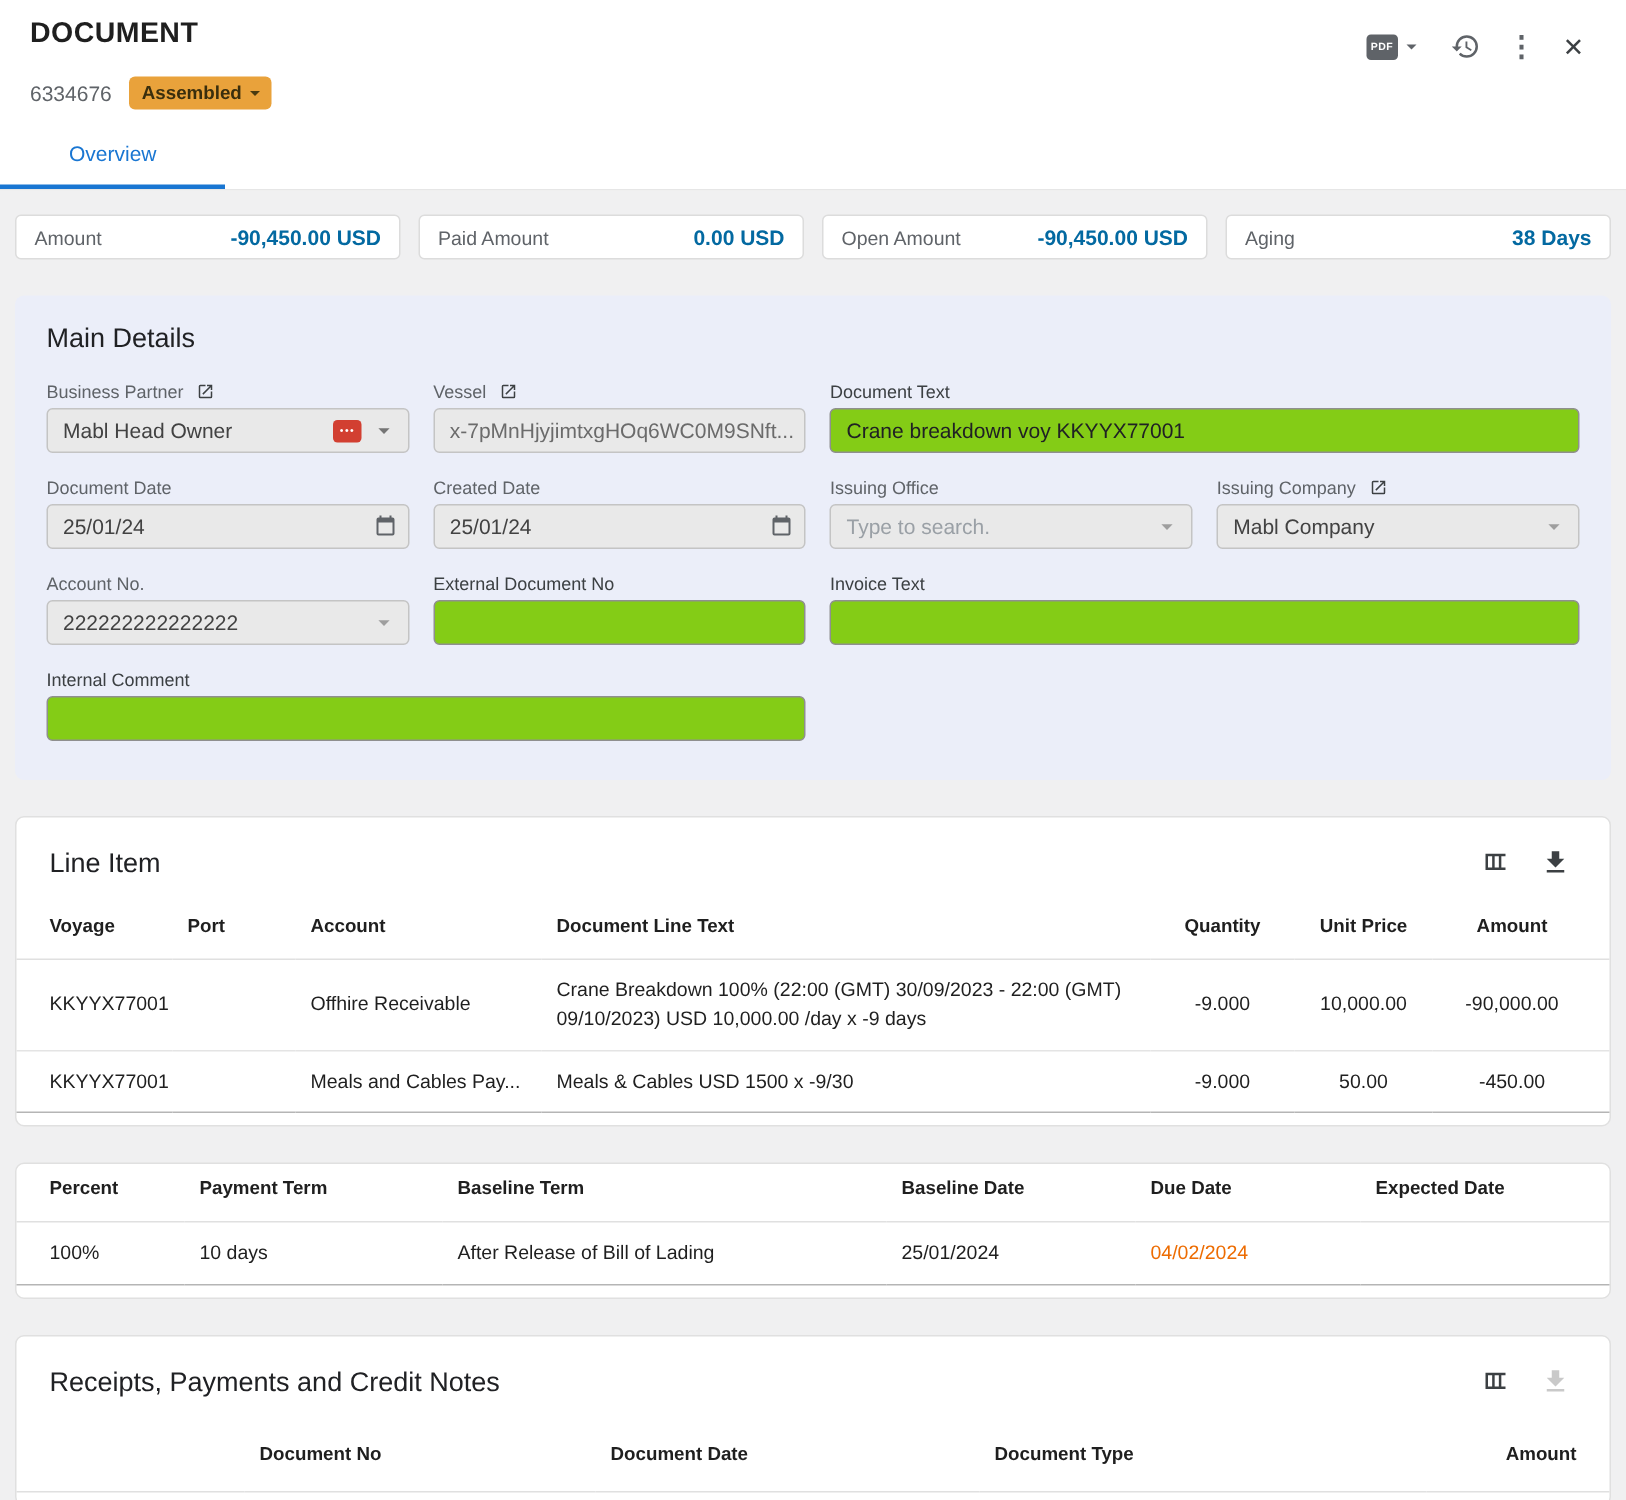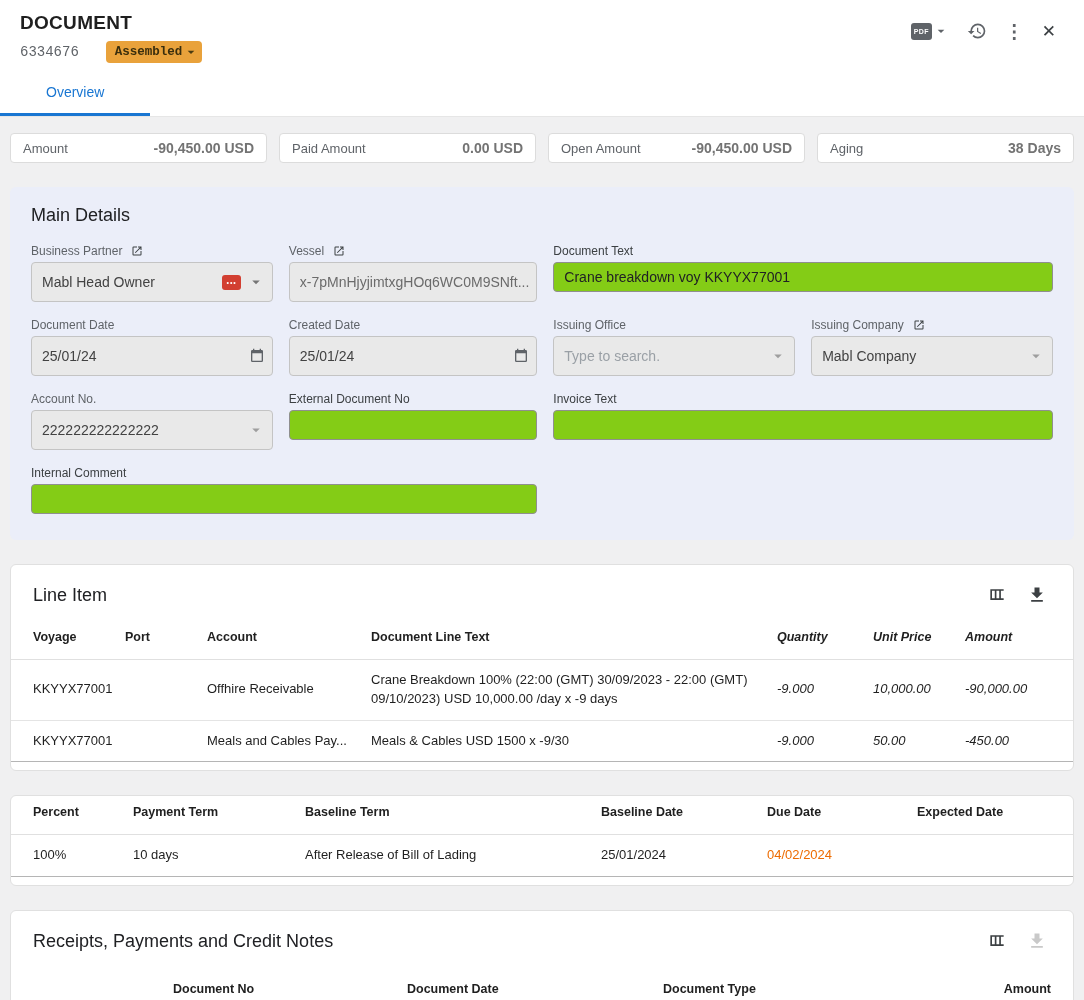--- a/index.html
+++ b/index.html
@@ -8,21 +8,21 @@
     font-family: "Liberation Sans", sans-serif;
     color: #202124;
     width: 1084px;
   }
   .page { width: 1084px; }
 
   
   .hdr { background: #fff; border-bottom: 1px solid #e6e6e6; }
   .hdr-row { display: flex; justify-content: space-between; align-items: flex-start; padding: 12px 24px 0 20px; }
   .title { font-size: 19px; font-weight: 700; letter-spacing: 0.3px; color: #1f1f1f; }
-  .doc-line { display: flex; align-items: center; gap: 27px; margin-top: 7px; font-family: Liberation Mono, monospace; }
+  .doc-line { display: flex; align-items: center; gap: 11px; margin-top: 17px; }
   .doc-no { font-size: 14px; color: #5f6368; }
   .badge {
     display: inline-flex; align-items: center; gap: 1px;
     background: #e9a23b; border: none; border-radius: 4px;
     padding: 3px 3px 3px 9px; font-family: inherit;
     font-size: 12.5px; font-weight: 700; color: #3a2e0d; cursor: pointer;
   }
   .hdr-actions { display: flex; align-items: center; gap: 10px; padding-top: 5px; }
   .icon-btn { background: none; border: none; cursor: pointer; display: inline-flex; align-items: center; gap: 1px; padding: 4px; font-family: inherit; }
   .pdf-box { background: #5f6368; color: #fff; font-size: 7px; font-weight: 700; border-radius: 3px; padding: 5px 3px; letter-spacing: 0.3px; line-height: 1; }
@@ -31,52 +31,52 @@
   .tabs { display: flex; margin-top: 8px; }
   .tab { padding: 13px 46px; text-align: center; font-size: 14px; color: #5f6368; cursor: pointer; border-bottom: 3px solid transparent; }
   .tab.active { color: #1976d2; border-bottom-color: #1976d2; font-weight: 500; }
 
   main { padding: 16px 10px 10px; }
 
   
   .summary-row { display: flex; gap: 12px; margin-bottom: 24px; }
   .sum-card { flex: 1; background: #fff; border: 1px solid #dcdcdc; border-radius: 4px; height: 30px; display: flex; align-items: center; justify-content: space-between; padding: 0 12px; }
   .sum-label { font-size: 13px; color: #5f6368; }
-  .sum-value { font-size: 14px; font-weight: 700; color: #737373; }
+  .sum-value { font-size: 14px; font-weight: 700; color: #0369a1; }
 
   
   .details-card { background: #ebeef9; border-radius: 6px; padding: 18px 21px 26px; margin-bottom: 24px; }
   .details-card h2 { font-size: 18px; font-weight: 400; color: #202124; margin-bottom: 18px; }
   .fields-grid { display: grid; grid-template-columns: repeat(4, 1fr); column-gap: 16px; row-gap: 16px; }
   .f-label { display: flex; align-items: center; gap: 9px; font-size: 12px; color: #5f6368; margin-bottom: 4px; }
   .f-label .dark { color: #3c4043; }
   .span2-right { grid-column: 3 / 5; }
   .span2-left { grid-column: 1 / 3; }
-  .fld { height: 40px; display: flex; align-items: center; gap: 6px; padding: 0 7px 0 10px; border-radius: 4px; font-size: 14px; }
+  .fld { height: 30px; display: flex; align-items: center; gap: 6px; padding: 0 7px 0 10px; border-radius: 4px; font-size: 14px; }
   .fld.disabled { background: #e9e9e9; border: 1px solid #c4c4c4; color: #424242; }
   .fld-text { flex: 1; white-space: nowrap; overflow: hidden; }
   .fld-text.placeholder { color: #9aa0a6; }
   .fld-input { height: 30px; width: 100%; border: 1px solid #8f8f8f; border-radius: 4px; background: #84cc16; padding: 0 10px; font-size: 14px; font-family: inherit; color: #202124; display: block; }
   .red-badge { background: #d23f31; color: #fff; border-radius: 3px; font-size: 7px; letter-spacing: 1px; padding: 4px 4px; line-height: 1; cursor: pointer; white-space: nowrap; }
 
   
   .card { background: #fff; border: 1px solid #e0e0e0; border-radius: 6px; margin-bottom: 24px; padding-bottom: 8px; }
   .card-head { display: flex; justify-content: space-between; align-items: center; padding: 16px 22px 12px; }
   .card-head h2 { font-size: 18px; font-weight: 400; color: #202124; }
   .card-actions { display: flex; gap: 12px; }
   .icon-btn.disabled { cursor: default; }
   .icon-btn.disabled svg path { fill: #c9c9c9; }
 
   .tbl { width: 100%; border-collapse: collapse; table-layout: fixed; }
   .tbl th { text-align: left; font-size: 12.5px; font-weight: 700; color: #1f1f1f; padding: 8px 10px 13px; vertical-align: bottom; border-bottom: 1px solid #e0e0e0; line-height: 1.35; }
   .tbl td { font-size: 13px; color: #1f1f1f; padding: 11px 10px; border-bottom: 1px solid #e4e4e4; vertical-align: middle; line-height: 1.45; overflow: hidden; }
   .tbl th:first-child, .tbl td:first-child { padding-left: 22px; }
   .tbl th:last-child, .tbl td:last-child { padding-right: 22px; }
   .tbl tbody tr:last-child td { border-bottom: 1px solid #b5b5b5; }
-  .tbl.line th:nth-child(n+5), .tbl.line td:nth-child(n+5) { text-align: left; font-style: italic; }
+  .tbl.line th:nth-child(n+5), .tbl.line td:nth-child(n+5) { text-align: center; }
   .tbl.receipts th:last-child, .tbl.receipts td:last-child { text-align: right; }
   .tbl.receipts th { padding-top: 14px; padding-bottom: 16px; }
   .cb-th { vertical-align: middle; }
   .overdue { color: #ed6c02 !important; }
 </style>
 </head>
 <body>
 
 <div class="page">
 

